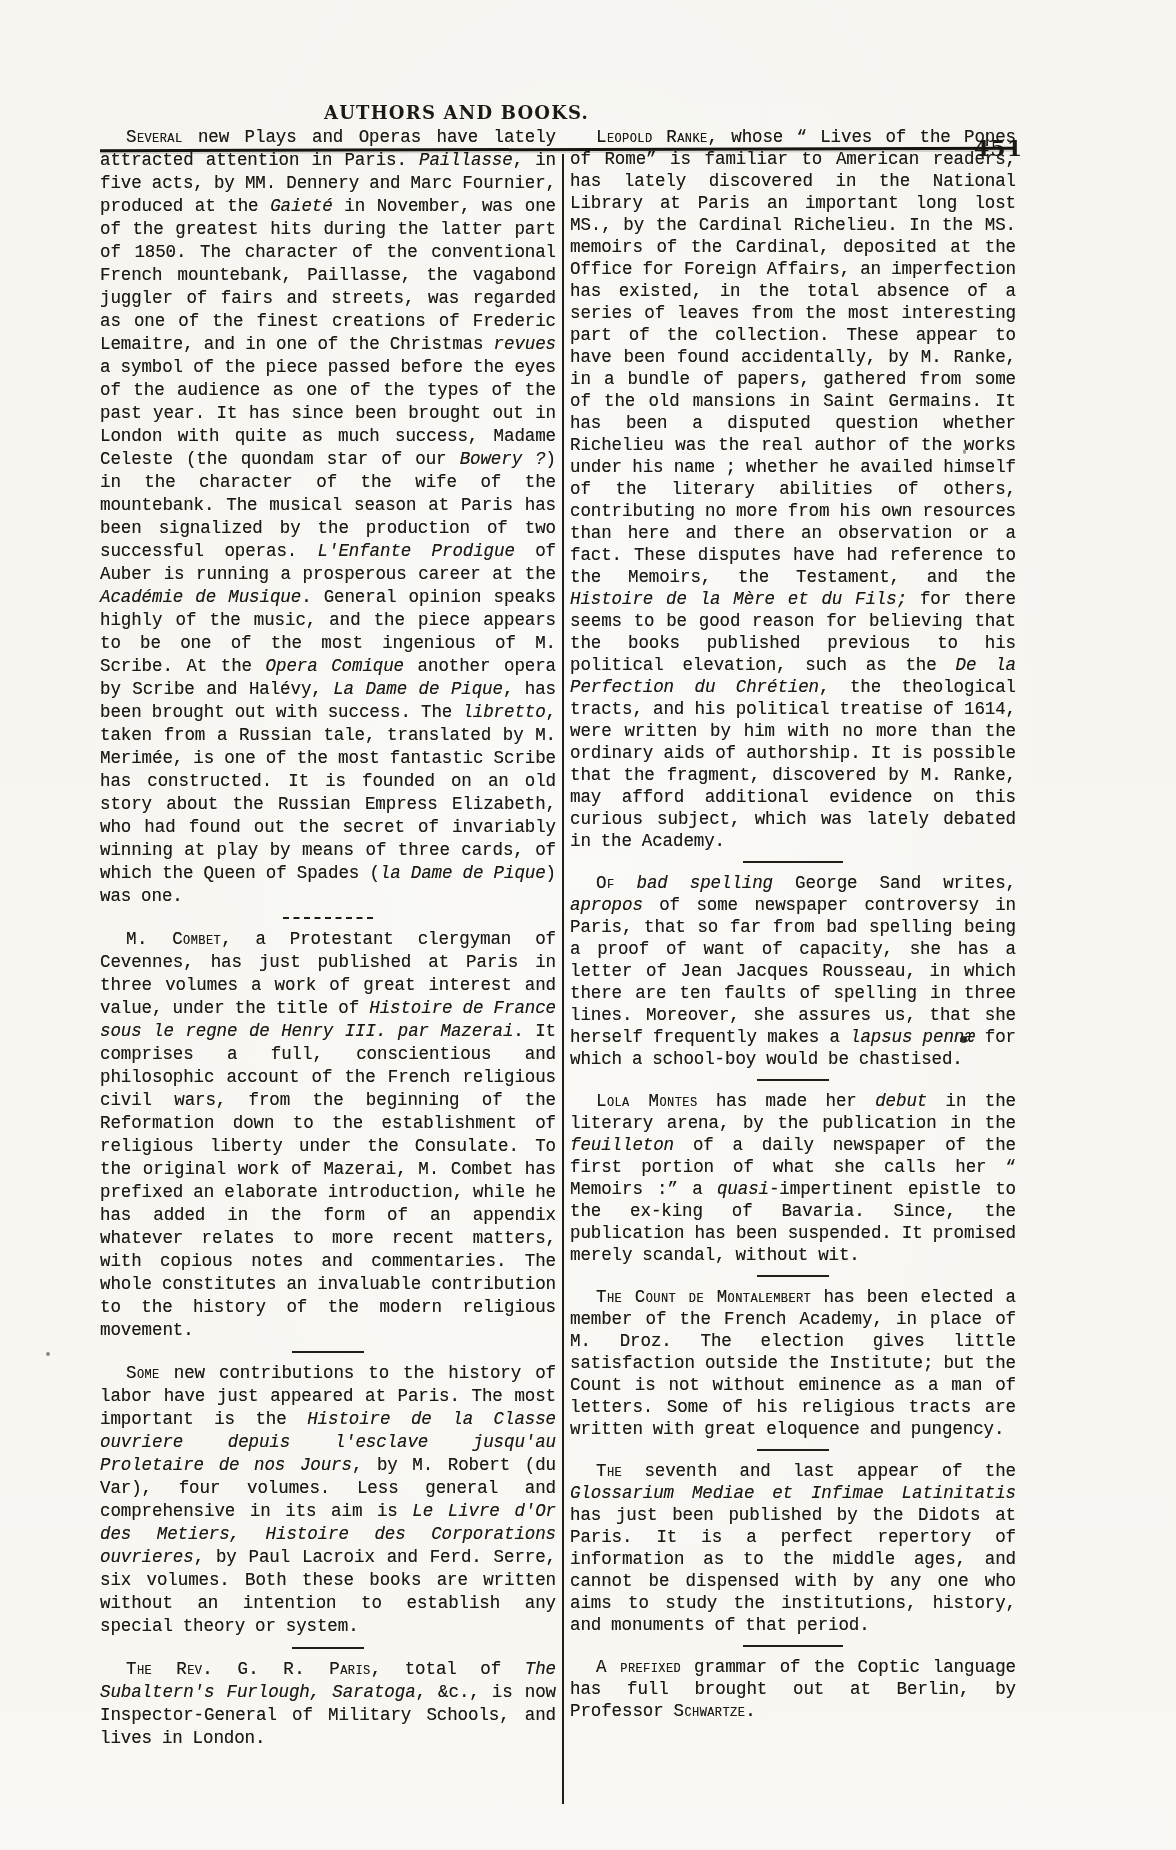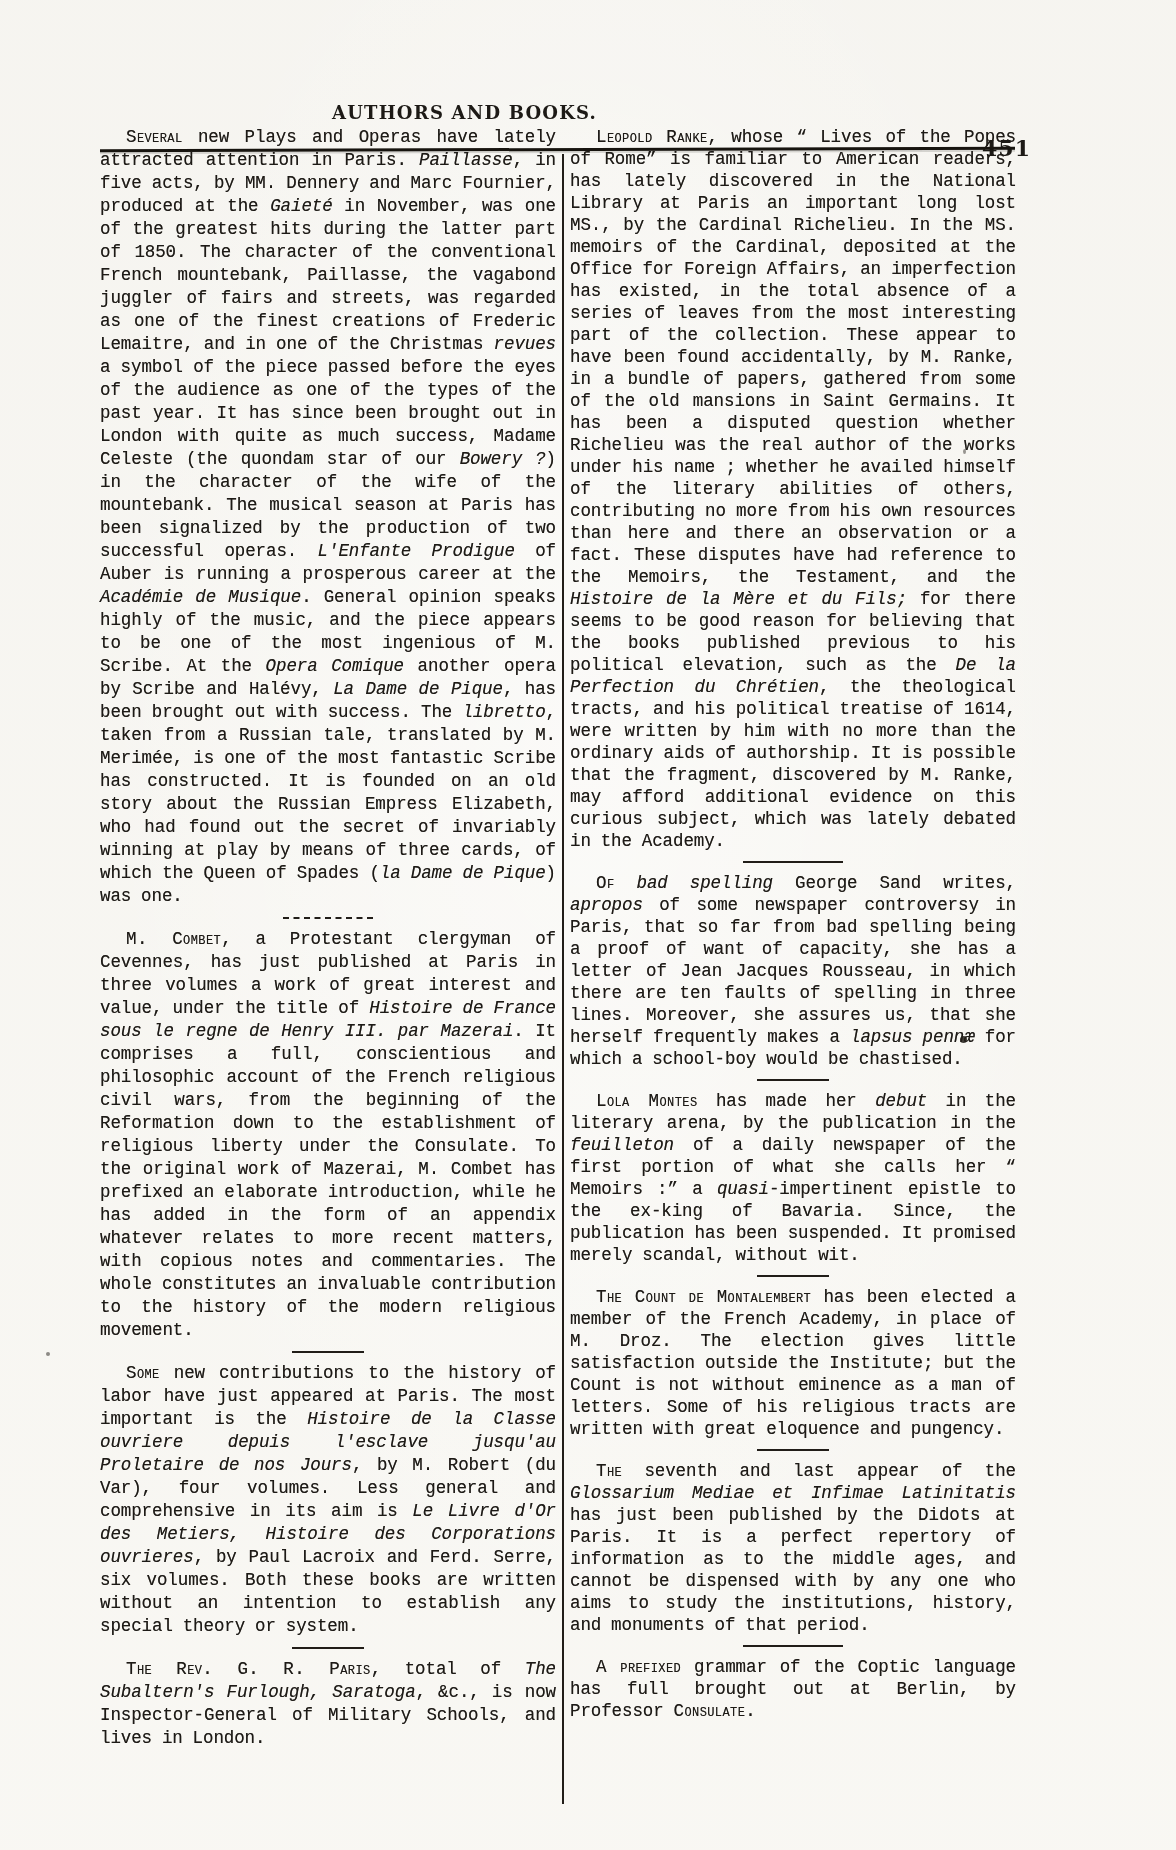--- a/index.html
+++ b/index.html
@@ -18,21 +18,21 @@
   .page {
     position: absolute;
     inset: 0;
     background:
       radial-gradient(ellipse at 50% 40%, rgba(255,255,255,0.5) 0%, rgba(0,0,0,0) 60%),
       linear-gradient(180deg, rgba(120,110,95,0.04), rgba(120,110,95,0.02));
   }
   .page-header {
     position: absolute;
     top: 96px;
-    left: 118px;
+    left: 110px;
     width: 915px;
     height: 40px;
   }
   .page-title {
     position: absolute;
     left: 214px;
     top: 6px;
     font-size: 18px;
     font-weight: 700;
     letter-spacing: 1.2px;
@@ -136,20 +136,20 @@
     <p><span class="sc">Leopold Ranke</span><span>, whose “ Lives of the Popes of Rome” is familiar to American readers, has lately discovered in the National Library at Paris an important long lost MS., by the Cardinal Richelieu. In the MS. memoirs of the Cardinal, deposited at the Office for Foreign Affairs, an imperfection has existed, in the total absence of a series of leaves from the most interesting part of the collection. These appear to have been found accidentally, by M. Ranke, in a bundle of papers, gathered from some of the old mansions in Saint Germains. It has been a disputed question whether Richelieu was the real author of the works under his name ; whether he availed himself of the literary abilities of others, contributing no more from his own resources than here and there an observation or a fact. These disputes have had reference to the Memoirs, the Testament, and the </span><span class="i">Histoire de la Mère et du Fils;</span><span> for there seems to be good reason for believing that the books published previous to his political elevation, such as the </span><span class="i">De la Perfection du Chrétien</span><span>, the theological tracts, and his political treatise of 1614, were written by him with no more than the ordinary aids of authorship. It is possible that the fragment, discovered by M. Ranke, may afford additional evidence on this curious subject, which was lately debated in the Academy.</span></p>
     <div class="sep wide"></div>
     <p><span class="sc">Of</span><span> </span><span class="i">bad spelling</span><span> George Sand writes, </span><span class="i">apropos</span><span> of some newspaper controversy in Paris, that so far from bad spelling being a proof of want of capacity, she has a letter of Jean Jacques Rousseau, in which there are ten faults of spelling in three lines. Moreover, she assures us, that she herself frequently makes a </span><span class="i">lapsus pennæ</span><span> for which a school-boy would be chastised.</span></p>
     <div class="sep"></div>
     <p><span class="sc">Lola Montes</span><span> has made her </span><span class="i">debut</span><span> in the literary arena, by the publication in the </span><span class="i">feuilleton</span><span> of a daily newspaper of the first portion of what she calls her “ Memoirs :” a </span><span class="i">quasi</span><span>-impertinent epistle to the ex-king of Bavaria. Since, the publication has been suspended. It promised merely scandal, without wit.</span></p>
     <div class="sep"></div>
     <p><span class="sc">The Count de Montalembert</span><span> has been elected a member of the French Academy, in place of M. Droz. The election gives little satisfaction outside the Institute; but the Count is not without eminence as a man of letters. Some of his religious tracts are written with great eloquence and pungency.</span></p>
     <div class="sep"></div>
     <p><span class="sc">The</span><span> seventh and last appear of the </span><span class="i">Glossarium Mediae et Infimae Latinitatis</span><span> has just been published by the Didots at Paris. It is a perfect repertory of information as to the middle ages, and cannot be dispensed with by any one who aims to study the institutions, history, and monuments of that period.</span></p>
     <div class="sep wide"></div>
-    <p><span class="sc">A prefixed</span><span> grammar of the Coptic language has full brought out at Berlin, by Professor </span><span class="sc">Consulate</span><span>.</span></p>
+    <p><span class="sc">A prefixed</span><span> grammar of the Coptic language has full brought out at Berlin, by Professor </span><span class="sc">Schwartze</span><span>.</span></p>
   </div>
 
   <div class="ink-speck speck-1"></div>
   <div class="ink-speck speck-2"></div>
   <div class="ink-speck speck-3"></div>
 
 </div>
 
 </body></html>

